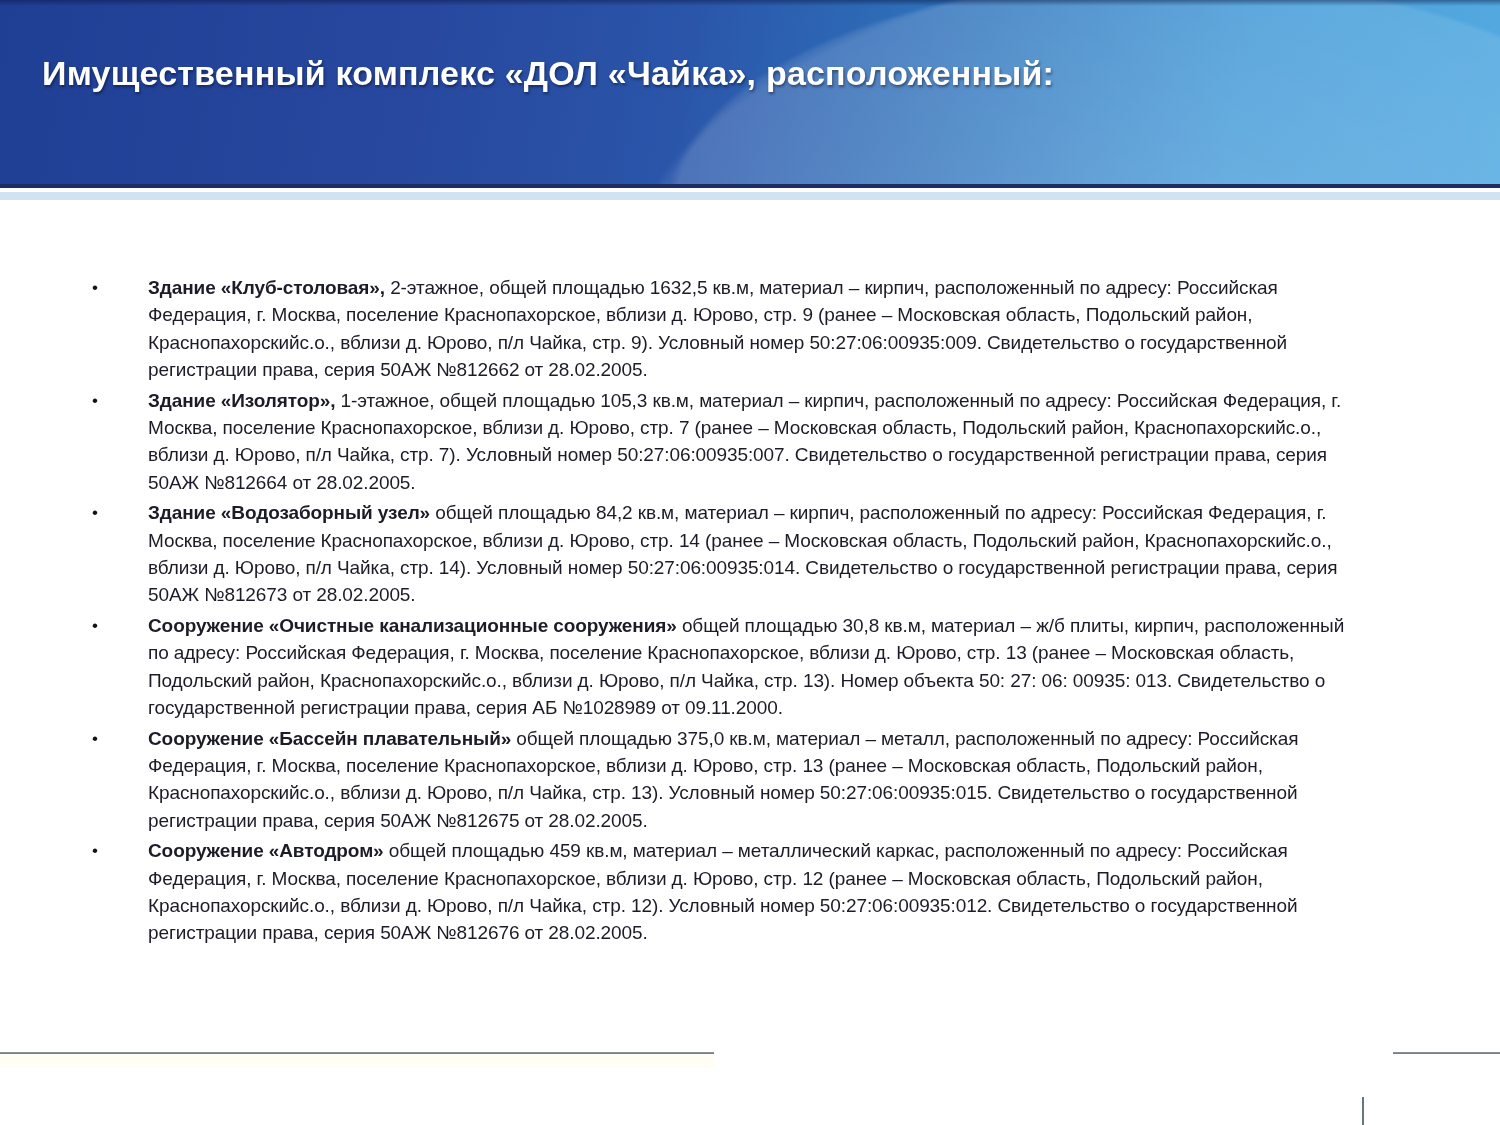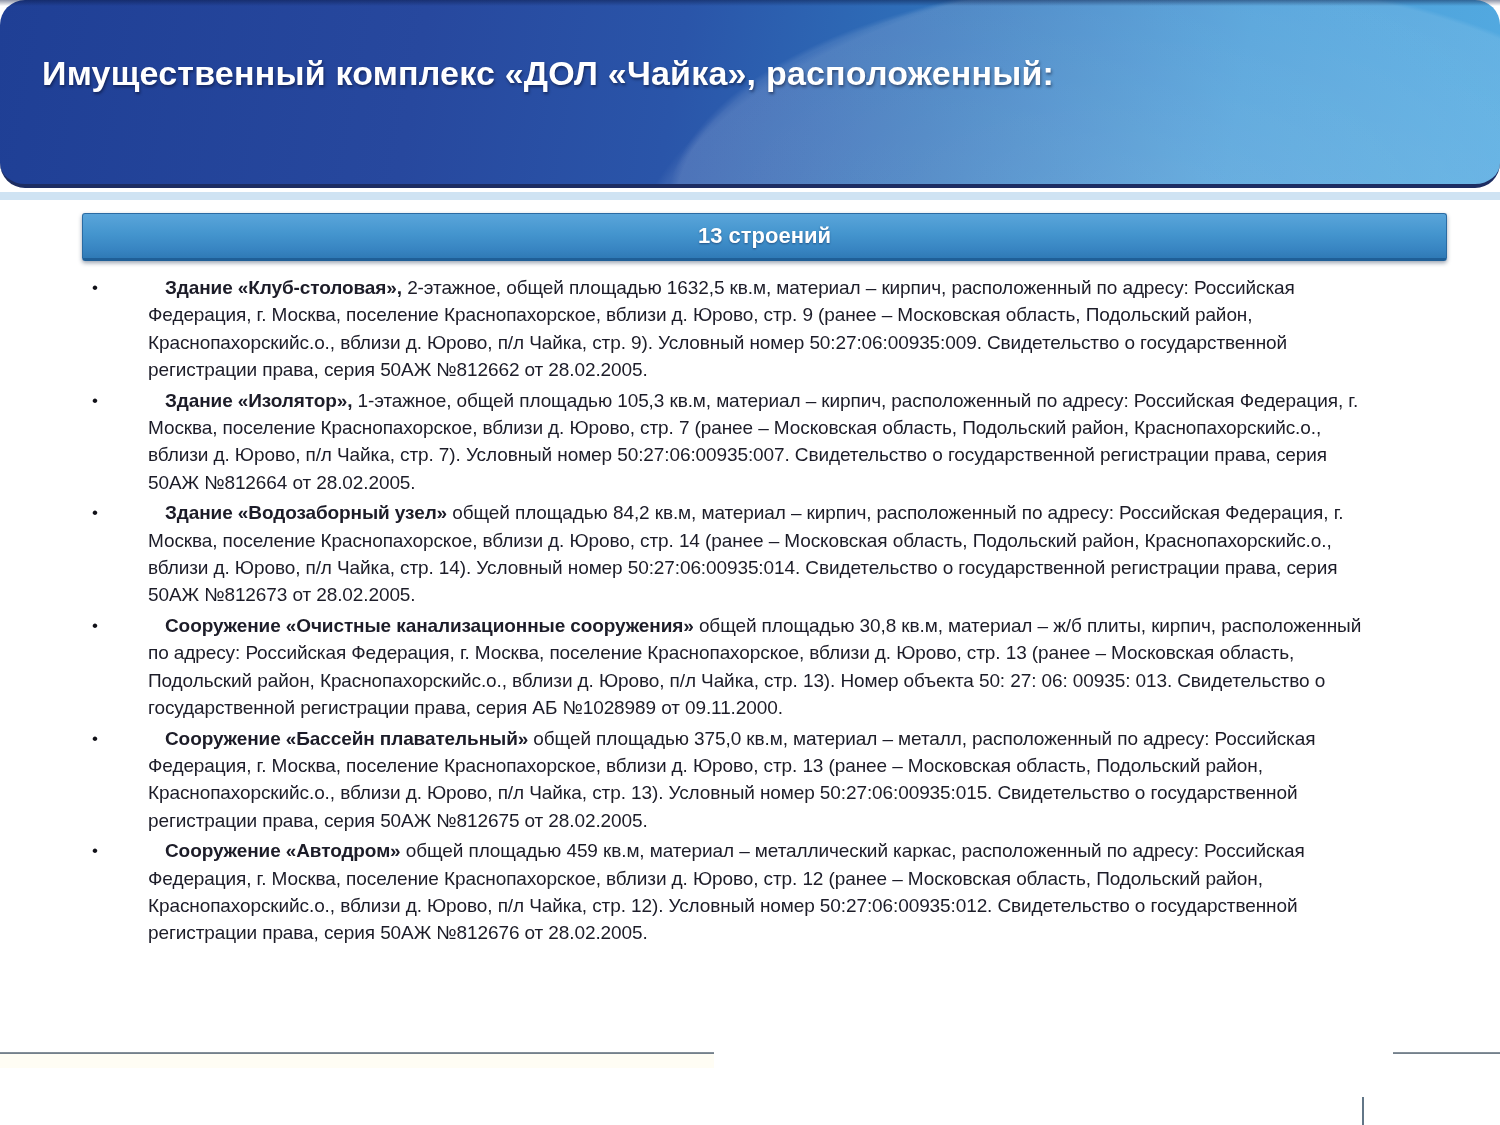--- a/index.html
+++ b/index.html
@@ -14,21 +14,20 @@
 
   
   .header {
     position: absolute;
     left: 0; top: 0; width: 1500px; height: 188px;
     background:
       radial-gradient(ellipse 900px 420px at 78% 115%, rgba(255,255,255,0.16) 0%, rgba(255,255,255,0.10) 55%, rgba(255,255,255,0) 56%),
       radial-gradient(ellipse 1100px 520px at 88% 150%, rgba(255,255,255,0.10) 0%, rgba(255,255,255,0.07) 62%, rgba(255,255,255,0) 63%),
       linear-gradient(100deg, #1f3f95 0%, #27489e 28%, #2a55a9 45%, #2f72bb 62%, #3c96d6 82%, #45a3de 100%);
     border-bottom: 4px solid #1d2d62;
-    border-radius: 25px;
   }
   .header::before {
     content: "";
     position: absolute; left: 0; top: 0; width: 100%; height: 6px;
     background: linear-gradient(180deg, rgba(8,20,60,0.45), rgba(8,20,60,0));
   }
   .header-underline {
     position: absolute;
     left: 0; top: 192px; width: 1500px; height: 8px;
     background: #cfe3f3;
@@ -76,21 +75,21 @@
     padding-left: 66px;
     margin-bottom: 3px;
     width: 1280px;
   }
   .item .marker {
     position: absolute;
     left: 10px; top: 0;
     font-size: 17px;
     color: #111118;
   }
-  .item .name { font-weight: bold; margin-left: 17px; }
+  .item .name { font-weight: bold; }
 
   
   .footer-rule-left, .footer-rule-right {
     position: absolute; top: 1052px; height: 2px;
     background: linear-gradient(180deg, #8d97a1, #6b7884);
   }
   .footer-rule-left  { left: 0; width: 714px; }
   .footer-rule-right { left: 1393px; width: 107px; }
   .footer-strip {
     position: absolute; left: 0; top: 1054px; width: 714px; height: 14px;
@@ -106,23 +105,20 @@
 
 <div class="slide">
 
   <div class="header">
     <div class="title">
       <div>Имущественный комплекс «ДОЛ «Чайка», расположенный:</div>
     </div>
   </div>
   <div class="header-underline"></div>
 
-  <div class="count-banner">
-    <span class="label">13 строений</span>
-  </div>
 
   <div class="buildings">
 
     <div class="item">
       <span class="marker">•</span>
       <span class="name">Здание «Клуб-столовая»,</span><span> 2-этажное, общей площадью 1632,5 кв.м, материал – кирпич, расположенный по адресу: Российская Федерация, г. Москва, поселение Краснопахорское, вблизи д. Юрово, стр. 9 (ранее – Московская область, Подольский район, Краснопахорскийс.о., вблизи д. Юрово, п/л Чайка, стр. 9). Условный номер 50:27:06:00935:009. Свидетельство о государственной регистрации права, серия 50АЖ №812662 от 28.02.2005.</span>
     </div>
 
     <div class="item">
       <span class="marker">•</span>

